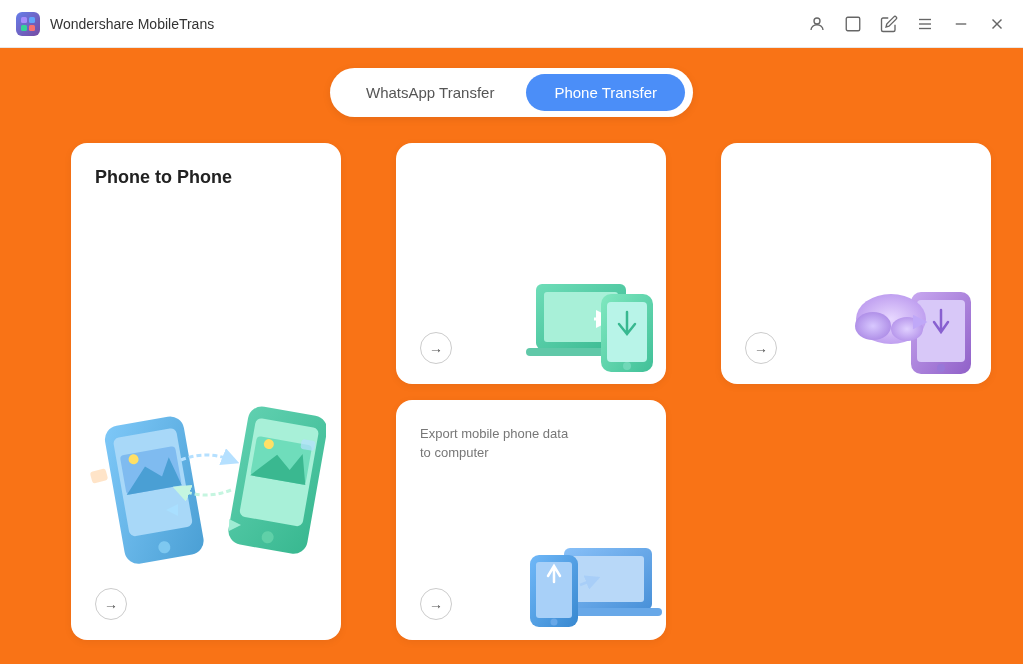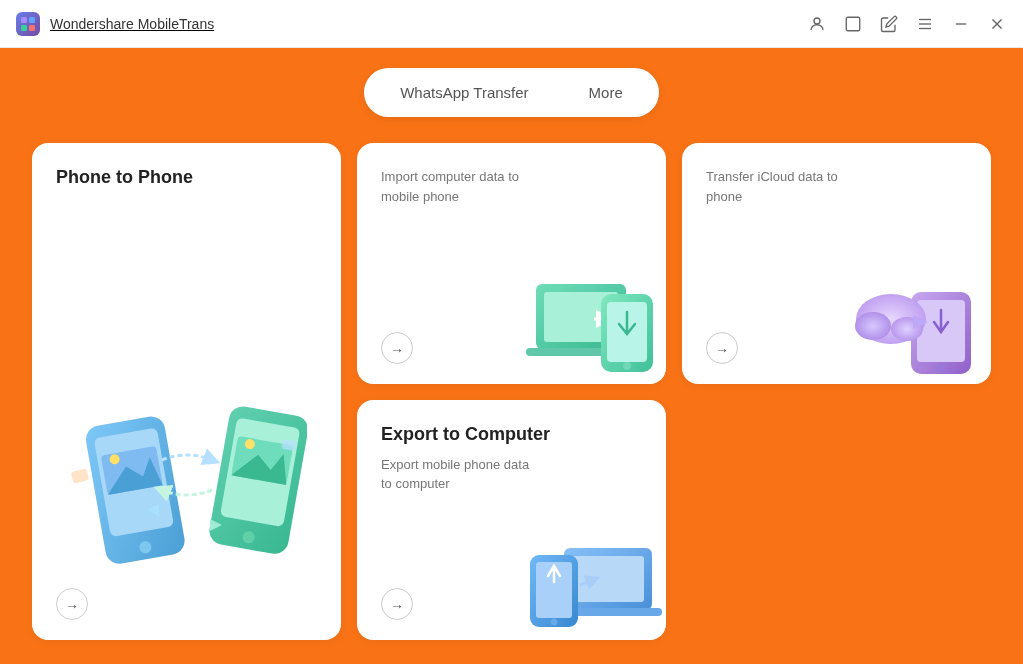--- a/index.html
+++ b/index.html
@@ -14,21 +14,20 @@
 
     
     .title-bar {
       display: flex;
       align-items: center;
       justify-content: space-between;
       padding: 0 16px;
       height: 48px;
       background: #fff;
       border-bottom: 1px solid #e8e8e8;
-      text-decoration: underline;
     }
 
     .title-bar-left {
       display: flex;
       align-items: center;
       gap: 10px;
     }
 
     .app-icon {
       width: 24px;
@@ -120,20 +119,21 @@
 
     .card {
       background: #fff;
       border-radius: 16px;
       padding: 24px;
       position: relative;
       overflow: hidden;
       cursor: pointer;
       transition: box-shadow 0.2s;
       box-shadow: 0 2px 8px rgba(0,0,0,0.06);
+      margin-left: 39px;
     }
 
     
     .card-large {
       grid-row: 1 / 3;
     }
 
     .card-title {
       font-size: 18px;
       font-weight: 700;
@@ -240,21 +240,21 @@
       </svg>
     </div>
   </div>
 </div>
 
 <div class="main-container">
 
   <div class="nav-bar">
     <div class="nav-pill-container">
       <div class="nav-tab">WhatsApp Transfer</div>
-      <div class="nav-tab">More</div>
+      <div class="nav-tab active">Phone Transfer</div>
     </div>
   </div>
 
   <div class="cards-area">
 
     <div class="card card-large">
       <div class="card-title">Phone to Phone</div>
 
       <div style="position:absolute; bottom:60px; left:50%; transform:translateX(-50%); width:240px; height:200px;">
         <svg width="240" height="200" viewBox="0 0 240 200">
@@ -304,21 +304,20 @@
               <polygon points="0,0 6,3 0,6" fill="#c5f5e0"></polygon>
             </marker>
           </defs>
         </svg>
       </div>
 
       <div class="card-arrow">→</div>
     </div>
 
     <div class="card">
-      <div class="card-desc">Import computer data to mobile phone</div>
 
       <div class="illus-import">
         <svg width="140" height="115" viewBox="0 0 140 115">
 
           <rect x="10" y="20" width="90" height="65" rx="6" fill="url(#laptopGreen)"></rect>
           <rect x="18" y="28" width="74" height="50" rx="3" fill="#a8f0d8"></rect>
 
           <rect x="0" y="84" width="110" height="8" rx="4" fill="#60c8a8"></rect>
 
           <path d="M68 55 L85 55" stroke="white" stroke-width="3" marker-end="url(#wa1)"></path>
@@ -341,21 +340,20 @@
               <polygon points="0,0 6,3 0,6" fill="white"></polygon>
             </marker>
           </defs>
         </svg>
       </div>
 
       <div class="card-arrow">→</div>
     </div>
 
     <div class="card">
-      <div class="card-desc">Transfer iCloud data to phone</div>
 
       <div class="illus-icloud">
         <svg width="140" height="115" viewBox="0 0 140 115">
 
           <rect x="60" y="28" width="60" height="82" rx="10" fill="url(#phoneP)"></rect>
           <rect x="66" y="36" width="48" height="62" rx="4" fill="#d8c8f8"></rect>
           <circle cx="90" cy="104" r="4" fill="#9878d8"></circle>
 
           <ellipse cx="40" cy="55" rx="35" ry="25" fill="url(#cloudP)"></ellipse>
           <ellipse cx="22" cy="62" rx="18" ry="14" fill="url(#cloudP2)"></ellipse>
@@ -385,21 +383,20 @@
               <polygon points="0,0 6,3 0,6" fill="#c0a8f8"></polygon>
             </marker>
           </defs>
         </svg>
       </div>
 
       <div class="card-arrow">→</div>
     </div>
 
     <div class="card">
-      <div class="card-title">Export to Computer</div>
       <div class="card-desc">Export mobile phone data to computer</div>
 
       <div class="illus-export">
         <svg width="140" height="115" viewBox="0 0 140 115">
 
           <rect x="38" y="28" width="88" height="62" rx="6" fill="url(#laptopBlue)"></rect>
           <rect x="46" y="36" width="72" height="46" rx="3" fill="#b8d8f8"></rect>
 
           <rect x="28" y="88" width="108" height="8" rx="4" fill="#68a8e8"></rect>
 

